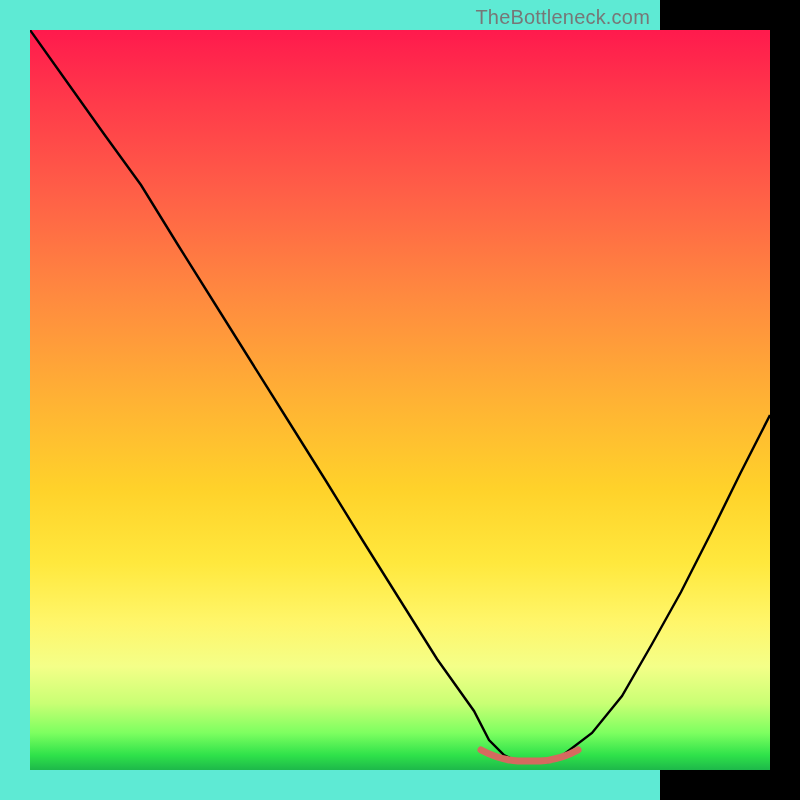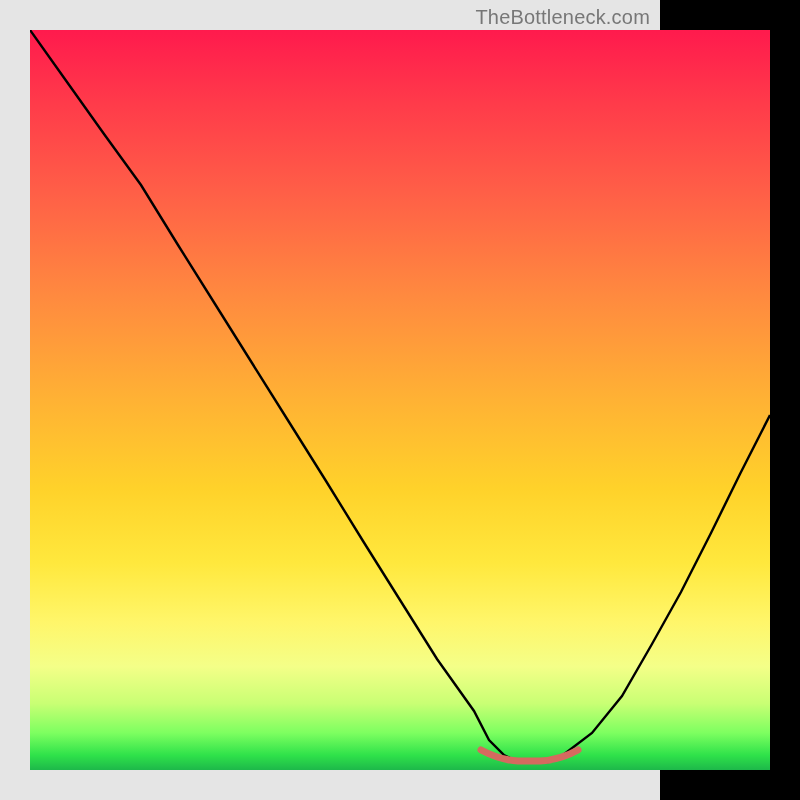--- a/index.html
+++ b/index.html
@@ -8,21 +8,21 @@
     width: 800px;
     height: 800px;
     background: #000;
     overflow: hidden;
     font-family: Arial, Helvetica, sans-serif;
   }
   .frame {
     position: relative;
     width: 660px;
     height: 800px;
-    background: #e5e5e5;
+    background: #5eead4;
   }
   .plot-area {
     position: absolute;
     left: 30px;
     top: 30px;
     width: 740px;
     height: 740px;
     overflow: hidden;
   }
   .gradient {

